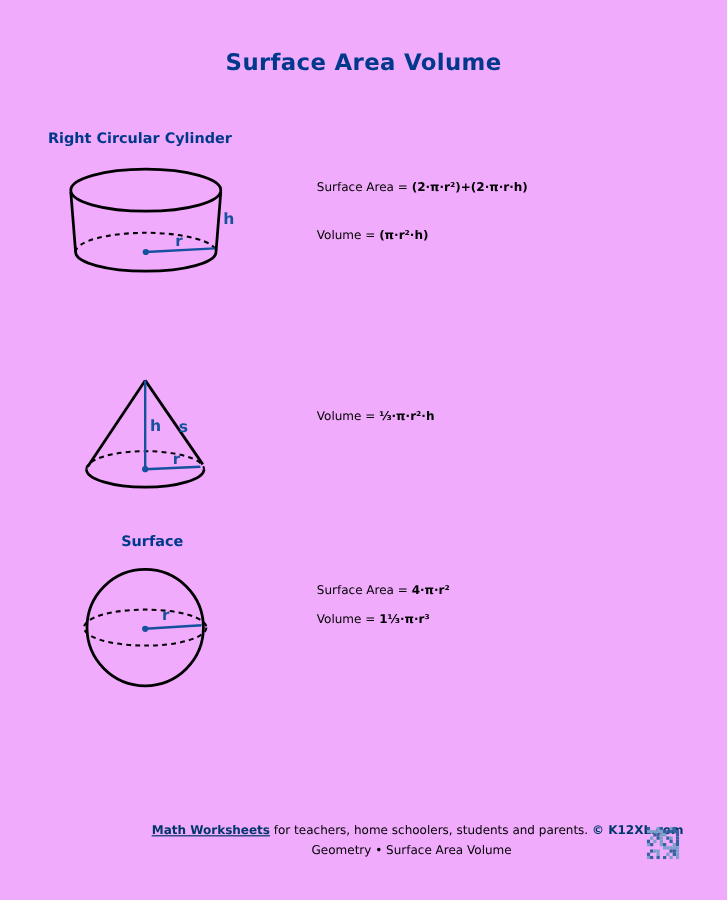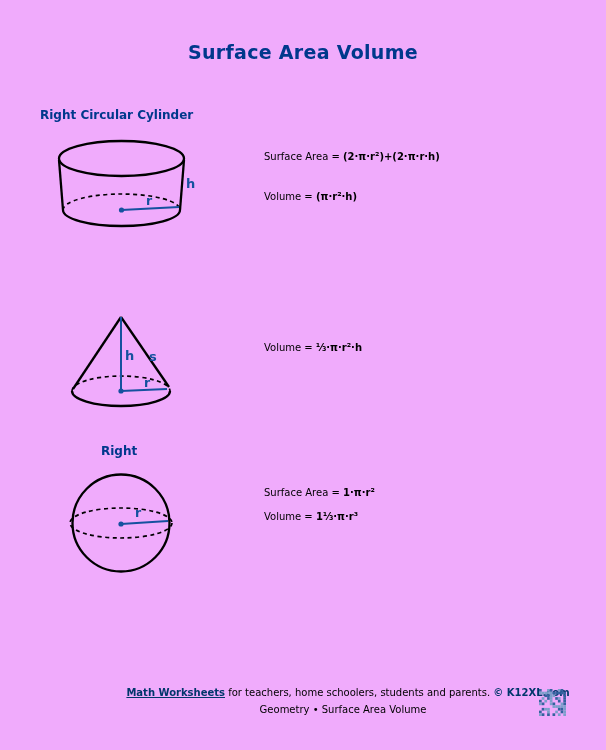--- a/index.html
+++ b/index.html
@@ -76,33 +76,33 @@
   </svg>
   <span class="shape-label" style="left:125px; top:349px;">h</span>
   <span class="shape-label" style="left:149px; top:350px;">s</span>
   <span class="shape-label" style="left:144px; top:377px; font-size:12.5px;">r</span>
 
   <div class="formula-row" style="top:342px;">
     <span class="lbl">Volume =</span>
     <span class="val">⅓·π·r²·h</span>
   </div>
 
-  <div class="section-heading" style="left:101px; top:444px;">Right</div>
+  <div class="section-heading" style="left:101px; top:444px;">Surface</div>
 
   <svg class="diagram" style="left:67px; top:469px;" width="110" height="110" viewBox="0 0 110 110">
     <circle cx="54" cy="54" r="48.5" fill="none" stroke="#000" stroke-width="2.3"></circle>
     <ellipse cx="54" cy="54" rx="51" ry="15" fill="none" stroke="#000" stroke-width="1.7" stroke-dasharray="4 3.5"></ellipse>
     <line x1="54" y1="55" x2="101" y2="52" stroke="#15519F" stroke-width="2"></line>
     <circle cx="54" cy="55" r="2.6" fill="#15519F"></circle>
   </svg>
   <span class="shape-label" style="left:135px; top:507px; font-size:12.5px;">r</span>
 
   <div class="formula-row" style="top:487px;">
     <span class="lbl">Surface Area =</span>
-    <span class="val">1·π·r²</span>
+    <span class="val">4·π·r²</span>
   </div>
   <div class="formula-row" style="top:511px;">
     <span class="lbl">Volume =</span>
     <span class="val">1⅓·π·r³</span>
   </div>
 
   <div class="footer-line" style="top:687px;padding-left:45px;"><span class="footer-link">Math Worksheets</span><span> for teachers, home schoolers, students and parents. </span><span class="footer-copy">© K12XL.com</span></div>
   <div class="footer-line" style="top:704px;margin-left:40px;">Geometry • Surface Area Volume</div>
 
   <div class="qr"><svg width="27" height="27" viewBox="0 0 27 27">

